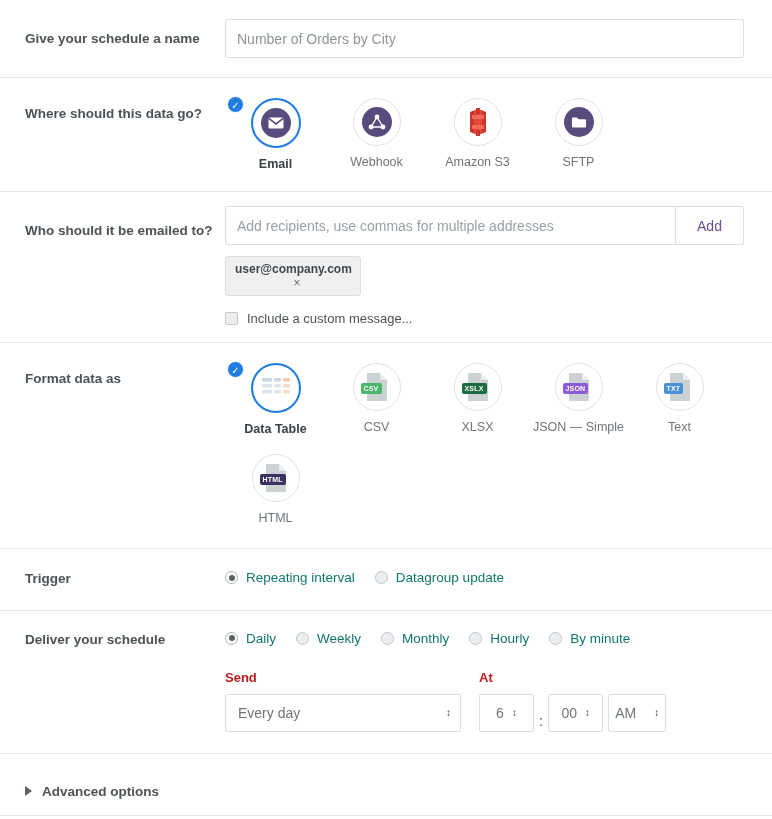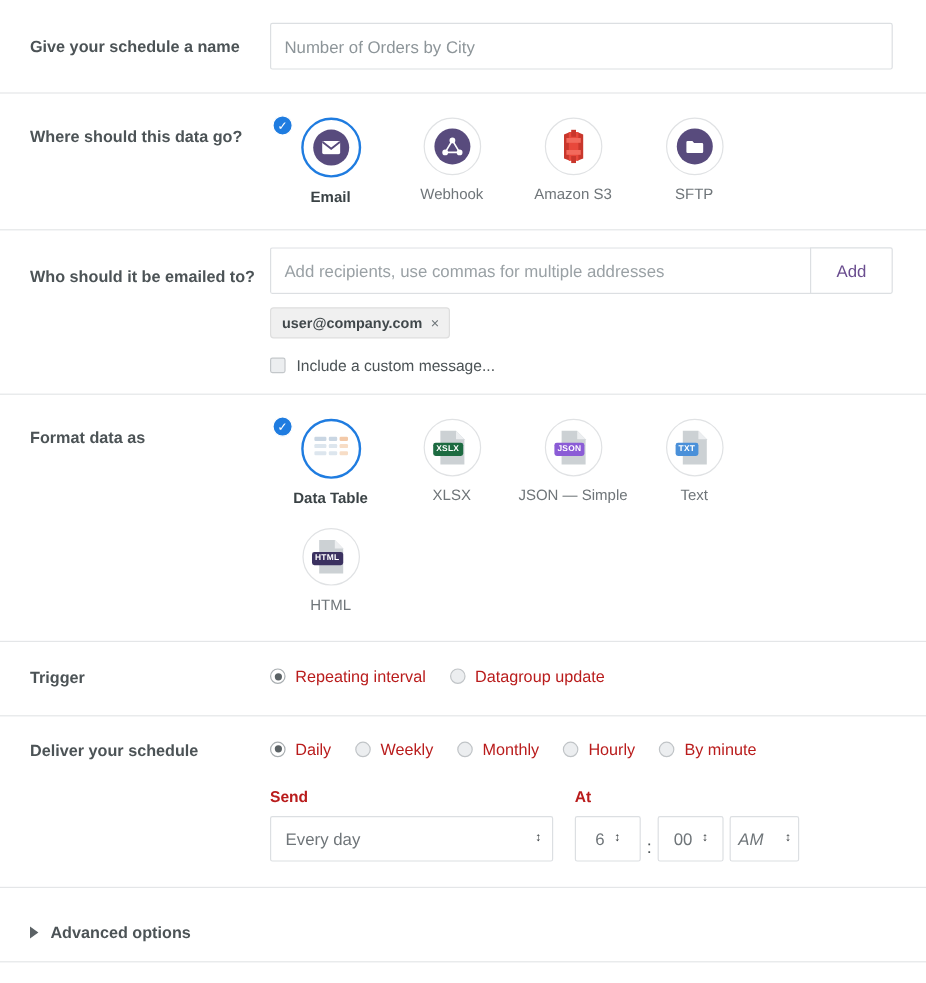--- a/index.html
+++ b/index.html
@@ -143,20 +143,21 @@
   .chip {
     display: inline-flex; align-items: center;
     margin-top: 11px;
     background: #f0f0f0;
     border: 1px solid #dedede;
     border-radius: 3px;
     padding: 5px 8px 5px 9px;
     font-size: 12px;
     font-weight: bold;
     color: #41484b;
+    flex-direction: column;
   }
   .chip-x {
     margin-left: 7px;
     font-size: 12px;
     color: #6d7478;
     font-weight: normal;
     cursor: pointer;
   }
   .cb-line { display: flex; align-items: center; margin-top: 15px; }
   .cbox {
@@ -177,21 +178,21 @@
     width: 13px; height: 13px; border-radius: 50%;
     border: 1px solid #c0c4c7; background: #eceef0;
     margin-right: 8px; position: relative; flex: 0 0 13px;
   }
   .radio.on { background: #fff; border: 1px solid #a9aeb1; }
   .radio.on::after {
     content: ""; position: absolute;
     left: 2.5px; top: 2.5px; width: 6px; height: 6px;
     border-radius: 50%; background: #5b6265;
   }
-  .radio-label { font-size: 13.5px; color: #b91c1c; }
+  .radio-label { font-size: 13.5px; color: #0f766e; }
 
   
   .sched { display: flex; margin-top: 24px; }
   .sched-col { margin-right: 18px; }
   .sched-head {
     font-size: 13px; font-weight: bold; color: #b91c1c;
     margin-bottom: 9px;
   }
   .sel {
     height: 38px;
@@ -201,21 +202,21 @@
     display: flex; align-items: center; justify-content: space-between;
     padding: 0 9px 0 12px;
     font-size: 14px;
     color: #6f7579;
     cursor: pointer;
   }
   .sel-arrows { font-size: 10px; color: #33383b; margin-left: 8px; }
   #sel-send { width: 236px; }
   #sel-hour { width: 55px; justify-content: center; padding: 0 6px; }
   #sel-min  { width: 55px; justify-content: center; padding: 0 6px; }
-  #sel-ampm { width: 58px; justify-content: space-between; padding: 0 6px; font-style: italic; }
+  #sel-ampm { width: 58px; justify-content: space-between; padding: 0 6px; }
   .sel-val { color: #6f7579; }
   .colon { font-size: 15px; color: #4c5356; align-self: center; padding: 16px 5px 0 5px; }
   .time-group { display: flex; align-items: flex-start; }
 
   
   #row-adv { padding-top: 30px; padding-bottom: 16px; align-items: center; }
   .adv {
     display: flex; align-items: center;
     padding-left: 25px; cursor: pointer;
   }
@@ -340,20 +341,32 @@
               <rect x="13" y="7" width="7" height="3.4" rx="1" fill="#dde6ee"></rect>
               <rect x="22" y="7" width="7" height="3.4" rx="1" fill="#f7ddc6"></rect>
               <rect x="1" y="13" width="10" height="3.4" rx="1" fill="#dde6ee"></rect>
               <rect x="13" y="13" width="7" height="3.4" rx="1" fill="#dde6ee"></rect>
               <rect x="22" y="13" width="7" height="3.4" rx="1" fill="#f7ddc6"></rect>
             </svg>
           </div>
           <div class="tile-label">Data Table</div>
         </div>
 
+        <div class="tile">
+          <div class="tile-circle">
+            <div class="fileglyph">
+              <svg width="26" height="30" viewBox="0 0 26 30">
+                <path d="M3 1 L16 1 L23 8 L23 29 L3 29 Z" fill="#ccd1d4"></path>
+                <path d="M16 1 L23 8 L16 8 Z" fill="#eceef0"></path>
+              </svg>
+              <span class="badge" style="background:#4ab868">CSV</span>
+            </div>
+          </div>
+          <div class="tile-label">CSV</div>
+        </div>
 
         <div class="tile">
           <div class="tile-circle">
             <div class="fileglyph">
               <svg width="26" height="30" viewBox="0 0 26 30">
                 <path d="M3 1 L16 1 L23 8 L23 29 L3 29 Z" fill="#ccd1d4"></path>
                 <path d="M16 1 L23 8 L16 8 Z" fill="#eceef0"></path>
               </svg>
               <span class="badge" style="background:#1d6b41">XSLX</span>
             </div>

